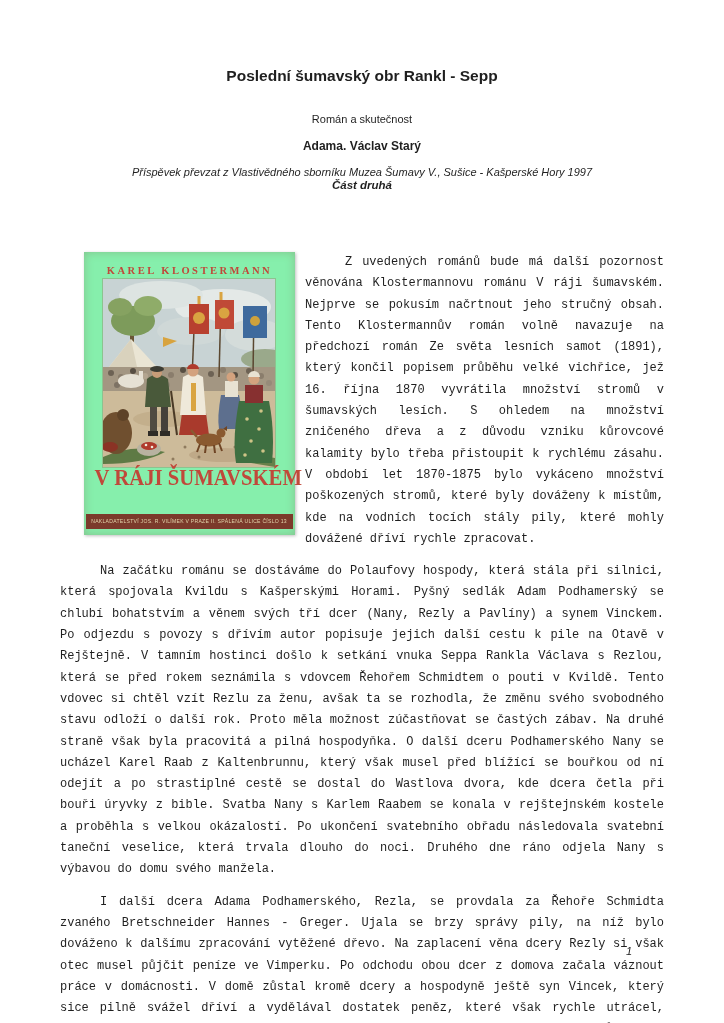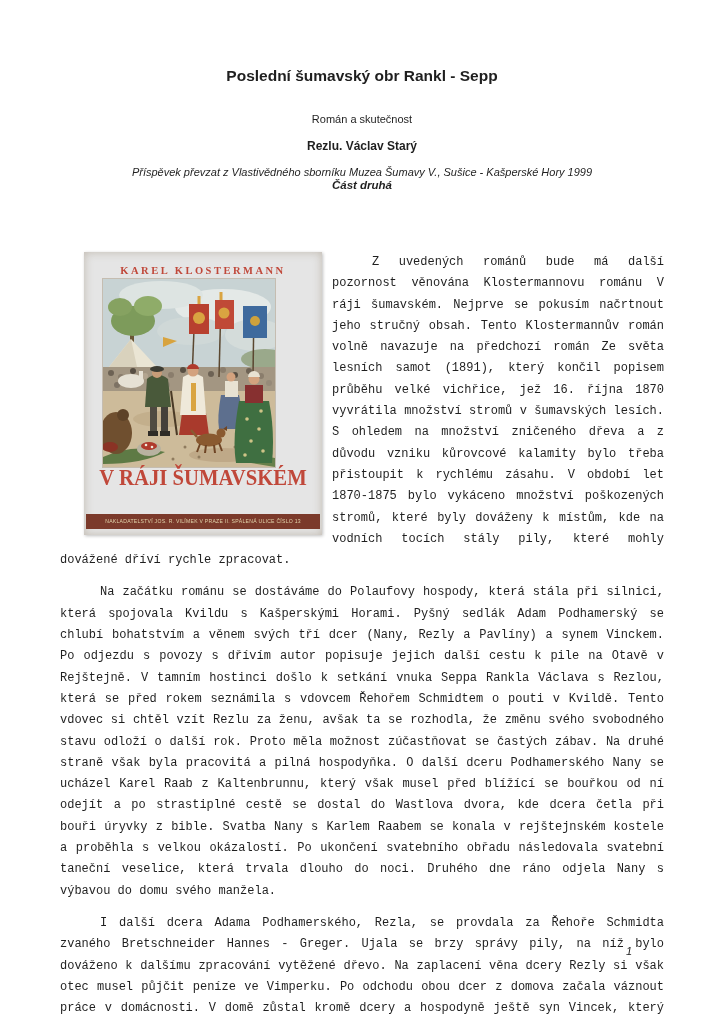--- a/index.html
+++ b/index.html
@@ -15,22 +15,22 @@
   .source   { margin-top:13px; font-size:11px; font-style:italic; }
   .part     { margin-top:1px; font-size:11.5px; font-weight:bold; font-style:italic; }
   
   .body {
     position:absolute; left:60px; right:60px; top:252px;
     font-size:12px; line-height:21.3px; text-align:justify;
   }
   .body p { margin:0 0 11px 0; text-indent:40px;font-family:Liberation Mono, monospace; }
   
   .cover {
-    float:left; width:238px; height:283px; margin:0 10px 12px 24px;
-    background:#e5e5e5; position:relative;
+    float:left; width:211px; height:283px; margin:0 10px 12px 24px;
+    background:#86efac; position:relative;
     box-shadow: inset 0 0 10px rgba(130,110,80,.35), 1px 1px 3px rgba(0,0,0,.25);
   }
   .cover-author {
     position:absolute; top:8px; left:0; right:0; text-align:center;
     font-family:"Liberation Serif", serif; font-weight:bold;
     font-size:10.5px; letter-spacing:2.5px; color:#c0483a; white-space:nowrap;
   }
   .cover-art { position:absolute; top:27px; left:19px; display:block;
     box-shadow:0 0 0 1px rgba(150,130,100,.4); }
   .cover-title {
@@ -55,22 +55,22 @@
   }
 </style>
 </head>
 <body>
 
 <div class="page">
 
   <div class="header">
     <h1 class="title">Poslední šumavský obr Rankl - Sepp</h1>
     <div class="subtitle">Román a skutečnost</div>
-    <div class="author">Rezlu. Václav Starý</div>
-    <div class="source">Příspěvek převzat z Vlastivědného sborníku Muzea Šumavy V., Sušice - Kašperské Hory 1999</div>
+    <div class="author">Adama. Václav Starý</div>
+    <div class="source">Příspěvek převzat z Vlastivědného sborníku Muzea Šumavy V., Sušice - Kašperské Hory 1997</div>
     <div class="part">Část druhá</div>
   </div>
 
   <div class="body">
 
     <div class="cover">
       <div class="cover-author">KAREL KLOSTERMANN</div>
 
       <svg class="cover-art" width="172" height="188" viewBox="0 0 172 188">
 

